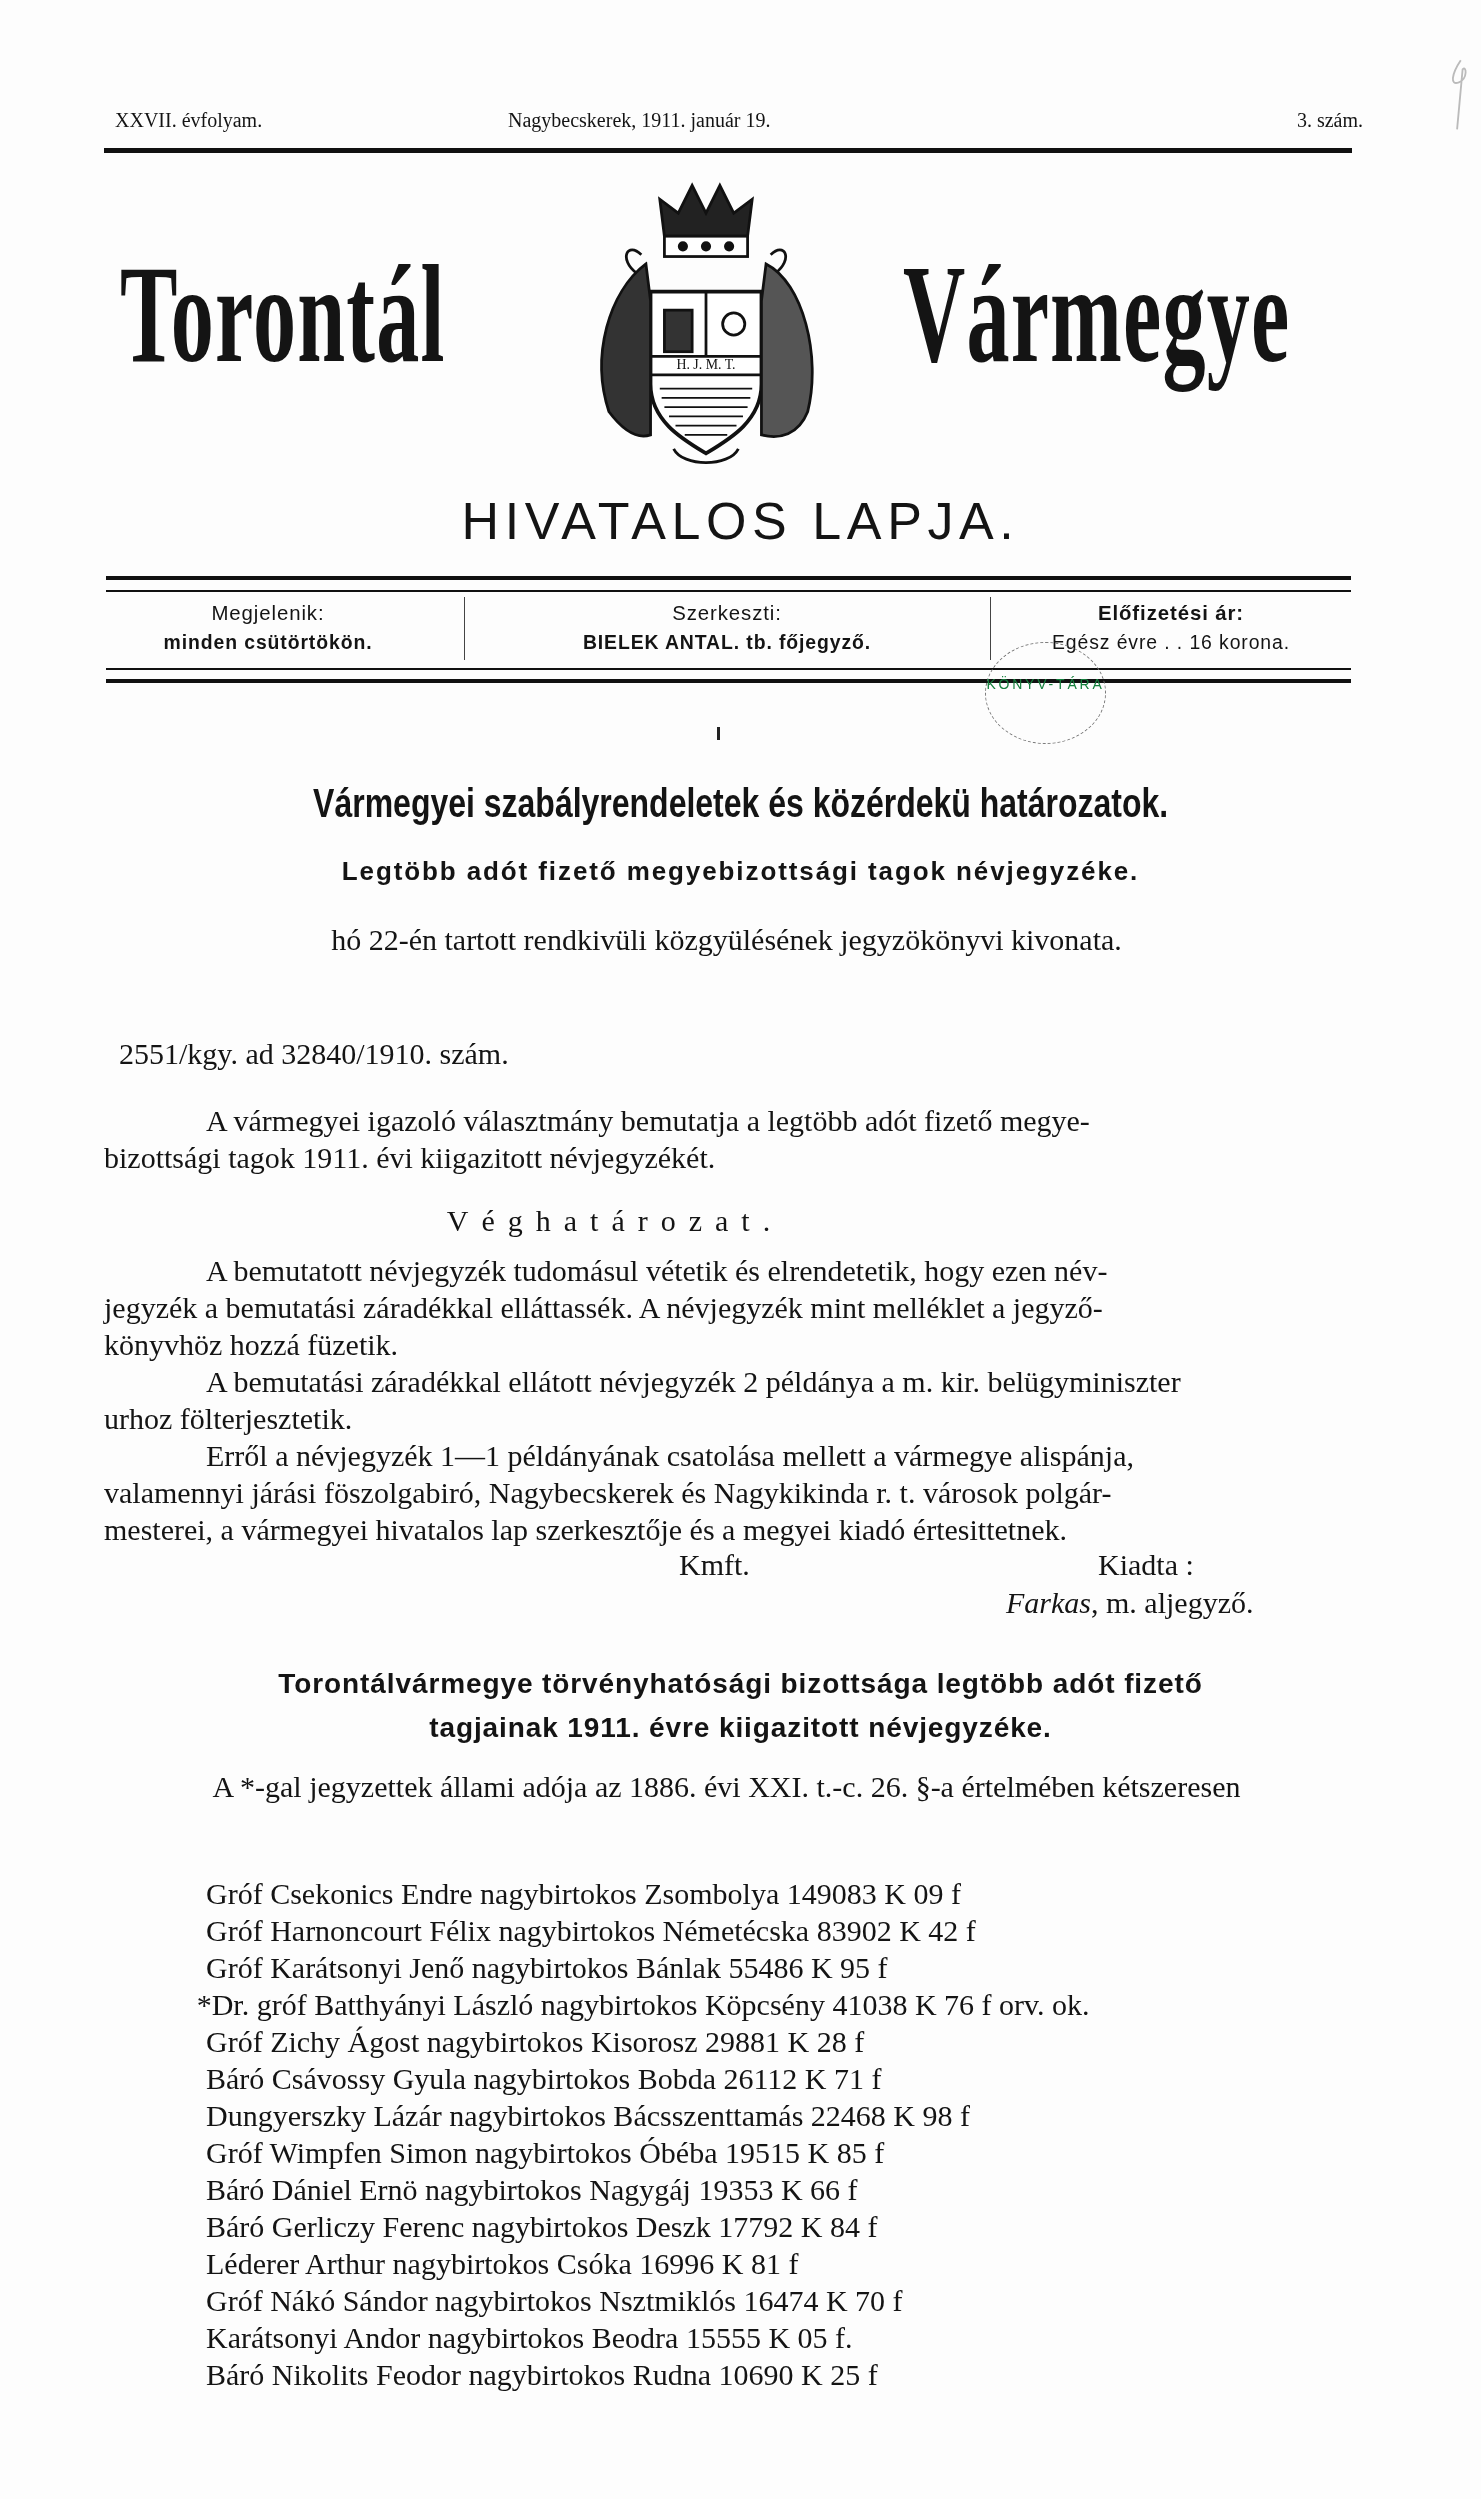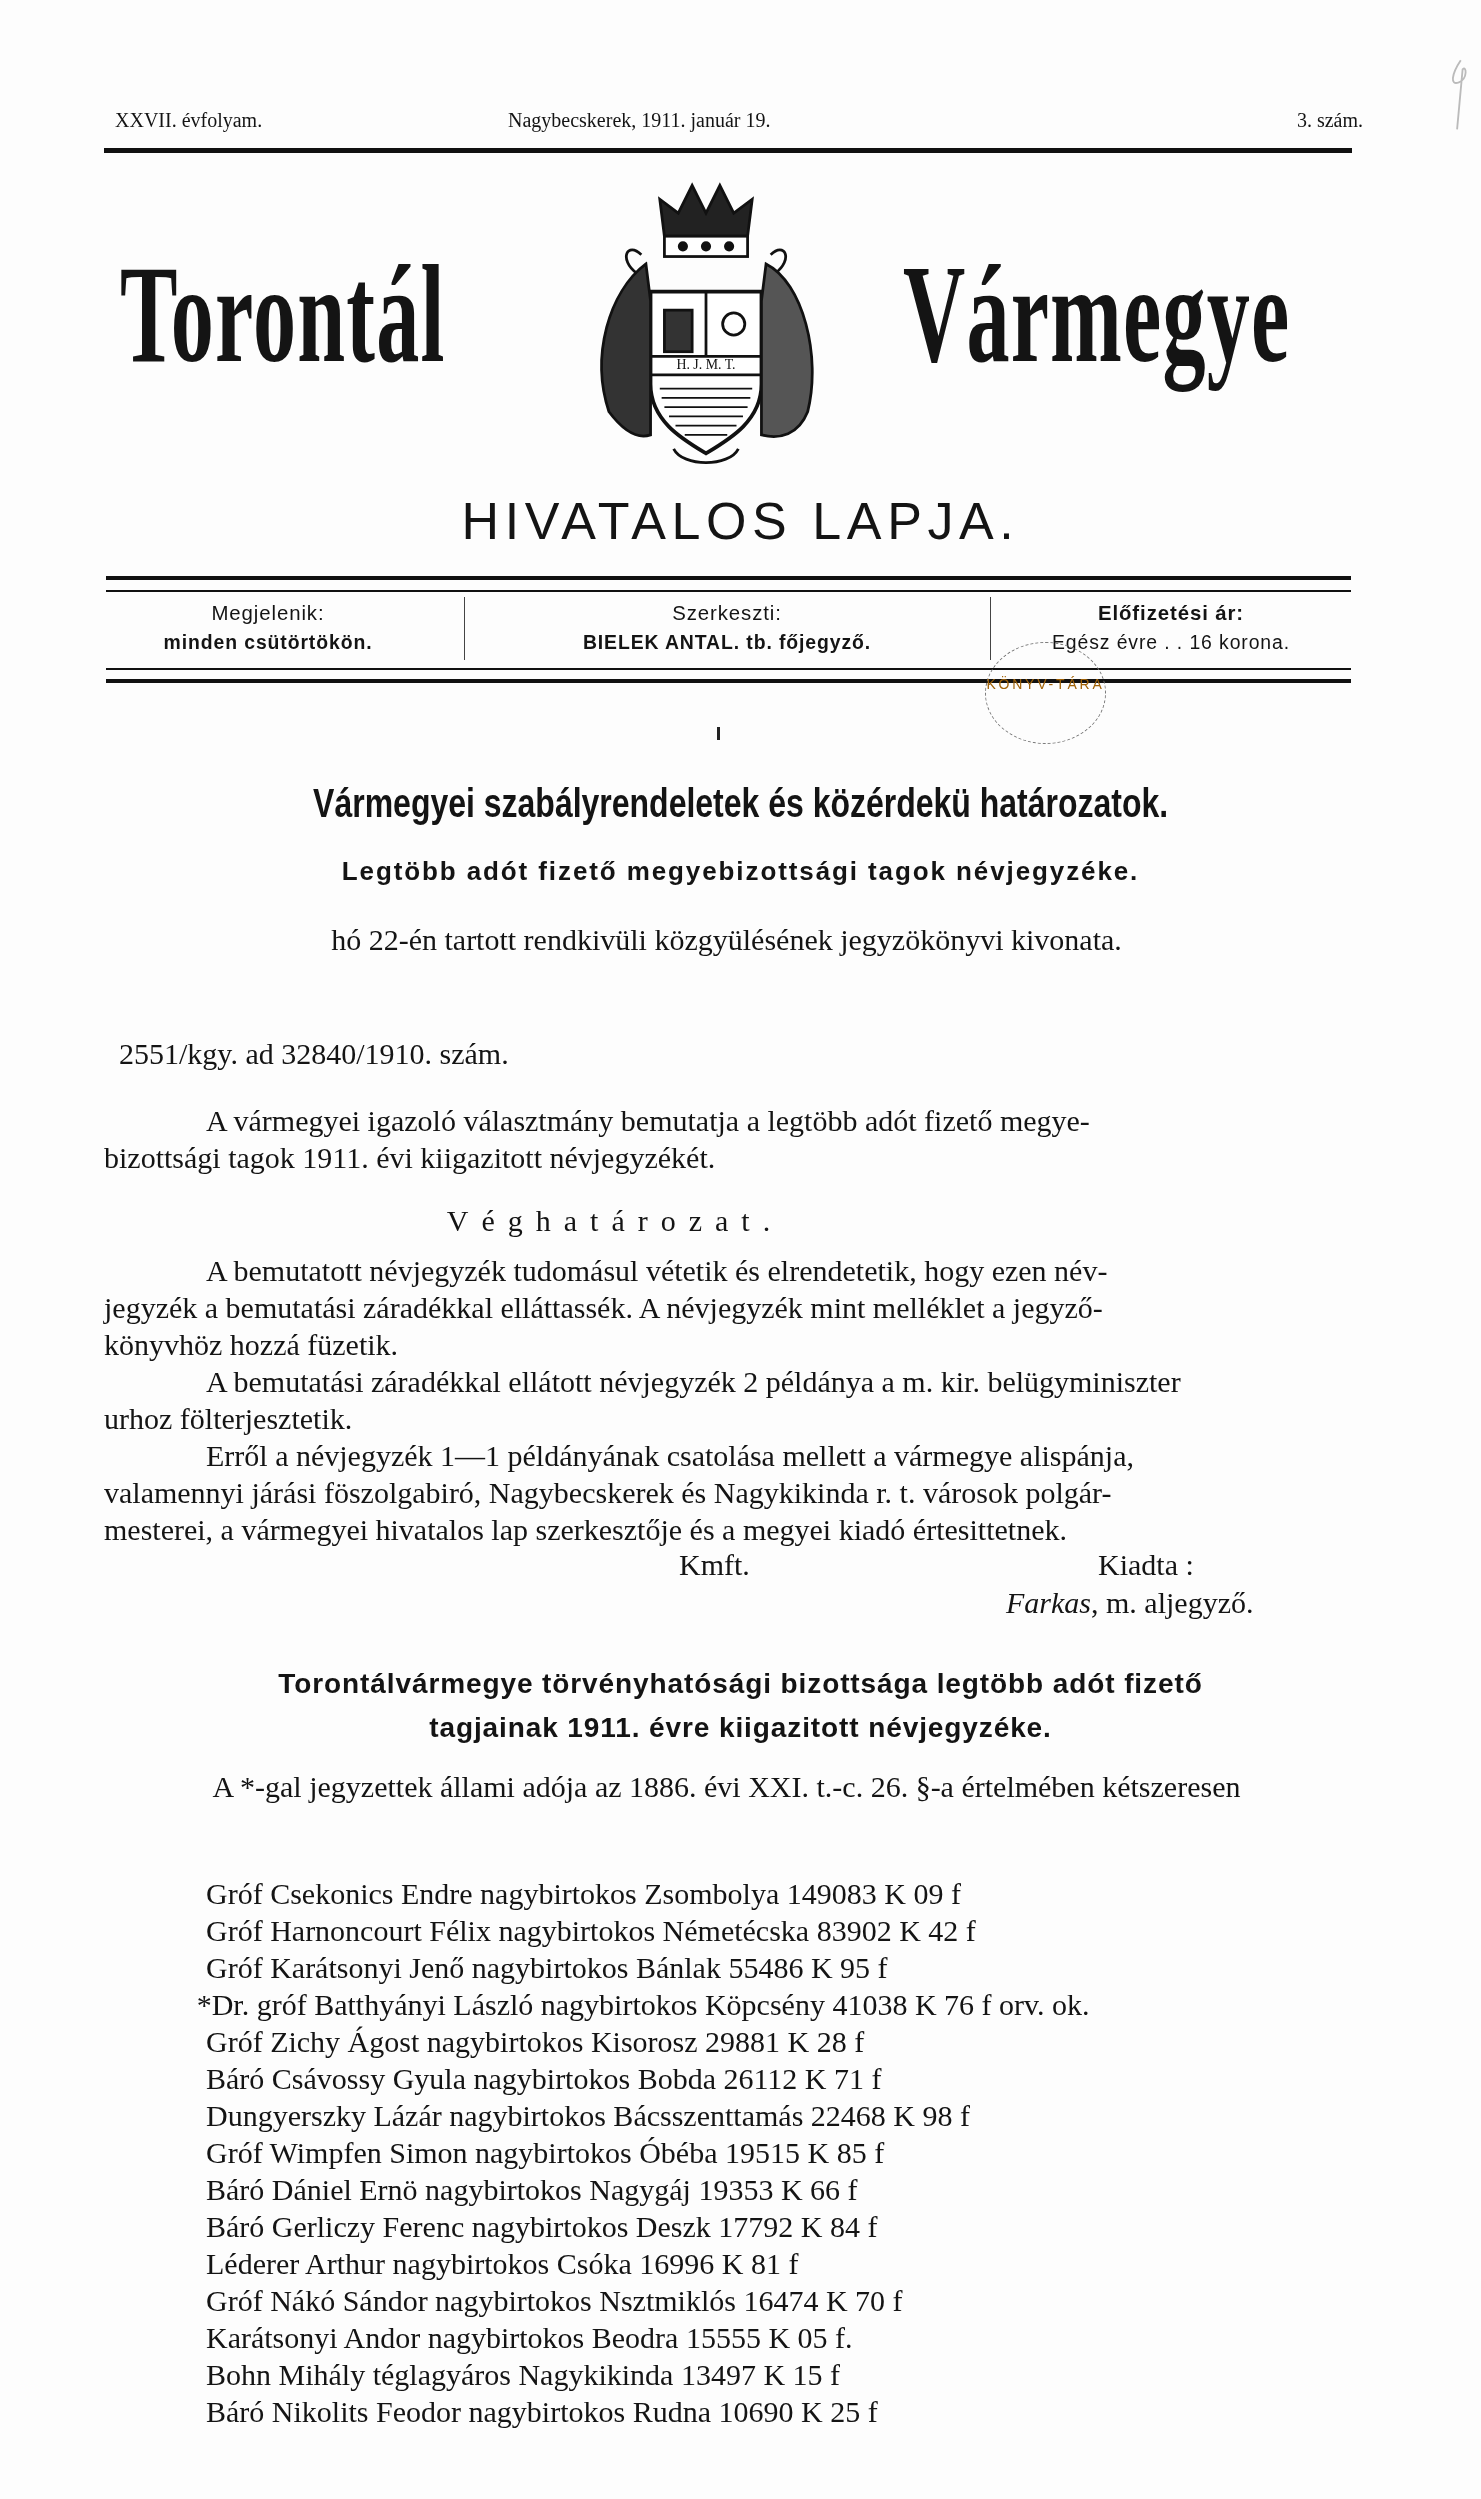--- a/index.html
+++ b/index.html
@@ -29,21 +29,21 @@
 
   
   .info-col { position: absolute; top: 602px; text-align: center; }
   .info-label { font-size: 20.4px; font-family: "Liberation Sans", sans-serif; letter-spacing: 0.9px; }
   .info-value { font-size: 19.4px; font-family: "Liberation Sans", sans-serif; font-weight: bold; margin-top: 5.6px; letter-spacing: 0.9px; }
   .vsep { position: absolute; width: 0.9px; background: #444; top: 597px; height: 63px; }
 
   
   #stamp {
     left: 985px; top: 642px; width: 119px; height: 100px; border: 1.9px dashed #777; border-radius: 50%;
-    color: #a16207; font-family: "Liberation Sans", sans-serif; font-size: 14px; text-align: center;
+    color: #15803d; font-family: "Liberation Sans", sans-serif; font-size: 14px; text-align: center;
   }
   #stamp div { margin-top: 33px; letter-spacing: 2.8px; }
 
   
   .heading {
     position: absolute; left: 0; width: 1481px; text-align: center; white-space: nowrap;
   }
   #section-title { top: 780px; font-family: "Liberation Sans", sans-serif; font-weight: bold; font-size: 41px; transform: scaleX(0.78); transform-origin: 741px 0; }
   #section-subtitle { top: 856px; font-family: "Liberation Sans", sans-serif; font-weight: bold; font-size: 26px; letter-spacing: 1.9px; }
 
@@ -202,16 +202,15 @@
   <div style="margin-left:-9.3px;">*Dr. gróf Batthyányi László nagybirtokos Köpcsény 41038 K 76 f orv. ok.</div>
   <div>Gróf Zichy Ágost nagybirtokos Kisorosz 29881 K 28 f</div>
   <div>Báró Csávossy Gyula nagybirtokos Bobda 26112 K 71 f</div>
   <div>Dungyerszky Lázár nagybirtokos Bácsszenttamás 22468 K 98 f</div>
   <div>Gróf Wimpfen Simon nagybirtokos Óbéba 19515 K 85 f</div>
   <div>Báró Dániel Ernö nagybirtokos Nagygáj 19353 K 66 f</div>
   <div>Báró Gerliczy Ferenc nagybirtokos Deszk 17792 K 84 f</div>
   <div>Léderer Arthur nagybirtokos Csóka 16996 K 81 f</div>
   <div>Gróf Nákó Sándor nagybirtokos Nsztmiklós 16474 K 70 f</div>
   <div>Karátsonyi Andor nagybirtokos Beodra 15555 K 05 f.</div>
-  <div>Bohn Mihály téglagyáros Nagykikinda 13497 K 15 f</div>
   <div>Báró Nikolits Feodor nagybirtokos Rudna 10690 K 25 f</div>
 </div>
 
 
 </body></html>

